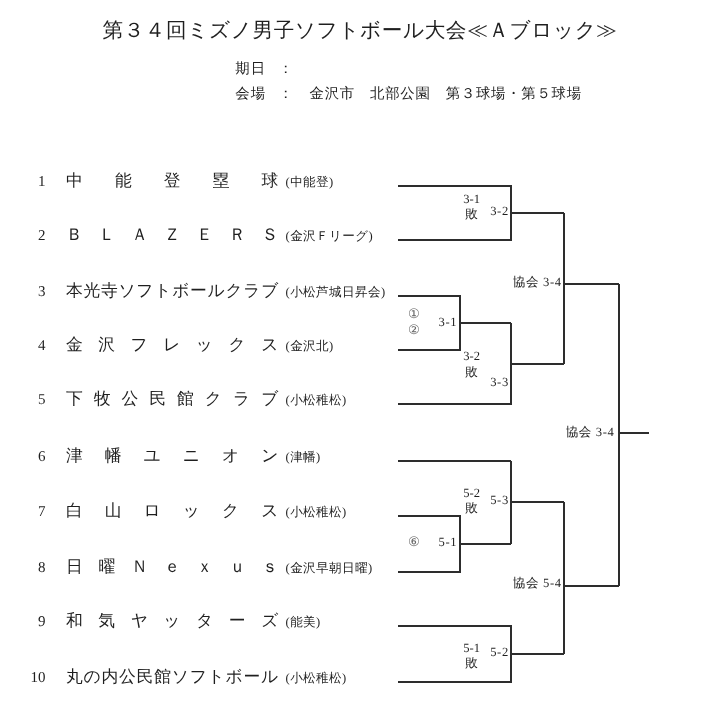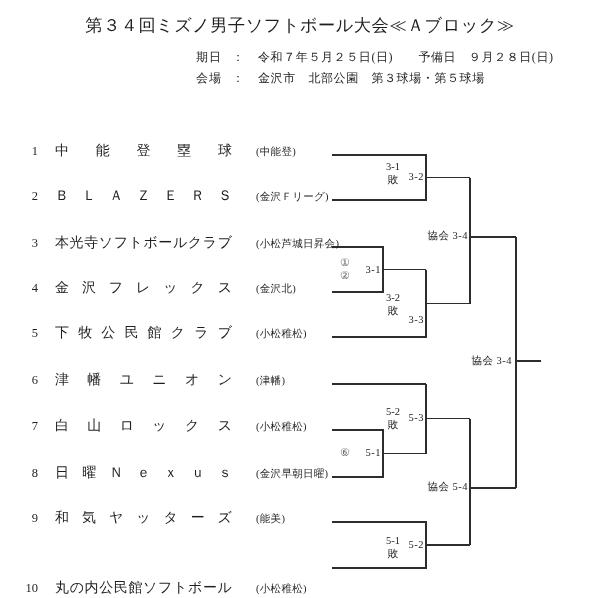--- a/index.html
+++ b/index.html
@@ -12,37 +12,36 @@
     font-size:17.2px;line-height:26px;letter-spacing:0.5px;white-space:nowrap;
   }
   .info-row{position:absolute;left:180px;display:flex;align-items:flex-end;height:16px;line-height:16px;font-size:12px;margin-left:16px;}
   .info-label{width:36px;letter-spacing:1px;}
   .info-colon{width:26px;}
   .info-value{white-space:pre;letter-spacing:0.6px;}
   .bracket-svg{position:absolute;top:0;left:0;}
   .team-row{position:absolute;left:18px;display:flex;align-items:baseline;height:16px;line-height:16px;white-space:nowrap;}
   .team-no{width:20px;text-align:right;font-size:12.5px;}
   .team-name{width:177px;margin-left:17px;display:flex;justify-content:space-between;font-size:14px;}
-  .team-aff{margin-left:24px;font-size:10.5px;letter-spacing:0.3px;}
+  .team-aff{margin-left:6px;font-size:10.5px;letter-spacing:0.3px;}
   .gnum{position:absolute;width:30px;text-align:right;font-size:10.5px;line-height:12px;letter-spacing:0.5px;white-space:nowrap;}
   .gnum.wide{width:70px;font-family:Liberation Serif, serif;}
   .ump{position:absolute;width:26px;text-align:center;font-size:10.5px;line-height:12.5px;}
   .ump.circ{width:22px;font-size:11px;color:#666;}
 </style>
 </head>
 <body>
 
 <div class="page">
 
   <div class="title">第３４回ミズノ男子ソフトボール大会≪Ａブロック≫</div>
 
   <div class="info-row" style="top:49px">
     <span class="info-label">期日</span>
     <span class="info-colon">：</span>
-    <span class="info-value">令和７年５月２５日(日)　　予備日　９月２８日(日)</span>
   </div>
   <div class="info-row" style="top:70px">
     <span class="info-label">会場</span>
     <span class="info-colon">：</span>
     <span class="info-value">金沢市　北部公園　第３球場・第５球場</span>
   </div>
 
   <svg class="bracket-svg" width="600" height="598" viewBox="0 0 600 598" fill="none" stroke="#2d2d2d" stroke-width="1.7" shape-rendering="crispEdges">
     <g>
       <path d="M332 155 H426 V200 H332"></path>
@@ -183,21 +182,21 @@
         <span>和</span>
         <span>気</span>
         <span>ヤ</span>
         <span>ッ</span>
         <span>タ</span>
         <span>ー</span>
         <span>ズ</span>
       </span>
     <span class="team-aff">(能美)</span>
   </div>
-  <div class="team-row" style="top:580px">
+  <div class="team-row" style="top:556px">
     <span class="team-no">10</span>
     <span class="team-name js-justify">
         <span>丸</span>
         <span>の</span>
         <span>内</span>
         <span>公</span>
         <span>民</span>
         <span>館</span>
         <span>ソ</span>
         <span>フ</span>

